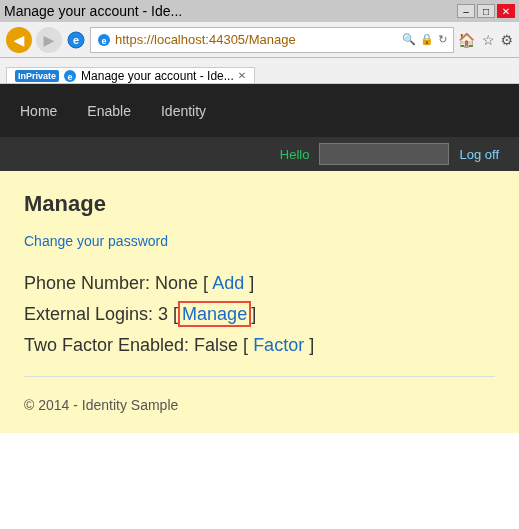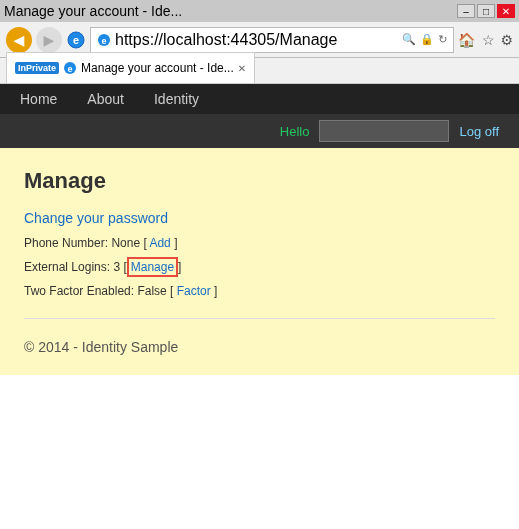--- a/index.html
+++ b/index.html
@@ -28,61 +28,61 @@
       font-size: 14px; cursor: pointer; border: none;
     }
     .nav-btn.back { background: #e8a000; color: white; }
     .nav-btn.forward { background: #ddd; color: #aaa; }
     .ie-logo { width: 20px; height: 20px; display: flex; align-items: center; justify-content: center; }
     .url-box {
       flex: 1; display: flex; align-items: center; background: white;
       border: 1px solid #bbb; height: 26px; padding: 0 6px; font-size: 12px;
       gap: 4px;
     }
-    .url-text { flex: 1; font-size: 16px; color: #000000; }
+    .url-text { flex: 1; font-size: 13px; color: #a16207; }
     .url-icons { display: flex; gap: 4px; color: #666; font-size: 11px; }
     .toolbar-icons { display: flex; gap: 6px; color: #555; font-size: 14px; align-items: center; }
 
     .tab-bar {
       display: flex; align-items: flex-end; background: #f0f0f0;
       height: 26px; padding: 0 6px; border-bottom: 1px solid #ccc;
     }
     .tab {
       display: flex; align-items: center; gap: 4px;
       background: white; border: 1px solid #ccc; border-bottom: none;
-      padding: 3px 8px; font-size: 12px; height: 31px;
+      padding: 3px 8px; font-size: 12px; height: 16px;
     }
     .tab-close { font-size: 10px; color: #666; cursor: pointer; }
     .inprivate-badge {
       background: #1e7fd4; color: white; font-size: 9px; font-weight: bold;
       padding: 1px 3px; border-radius: 2px;
     }
 
     
     .nav-bar {
-      background: #222; color: white; height: 30px;
+      background: #222; color: white; height: 53px;
       display: flex; align-items: center; padding: 0 20px; gap: 30px;
     }
     .nav-link { color: #ccc; font-size: 14px; cursor: pointer; text-decoration: none; }
 
     .user-bar {
       background: #333; display: flex; align-items: center; justify-content: flex-end;
       padding: 6px 20px; gap: 10px;
     }
     .hello-text { color: #22c55e; font-size: 13px; }
     .hello-input {
       background: #555; border: 1px solid #777; color: #ccc;
       padding: 2px 8px; font-size: 13px; width: 130px; height: 22px;
     }
     .logoff-link { color: #7dd3fc; font-size: 13px; cursor: pointer; }
 
     .page-content { padding: 20px 24px; background: #fef9c3; }
     .page-title { font-size: 22px; font-weight: bold; color: #333; margin-bottom: 16px; }
-    .change-password { color: #1a6cc4; font-size: 14px; cursor: pointer; text-decoration: none; display: block; margin-bottom: 10px; }
-    .info-row { font-size: 12px; color: #333; margin-bottom: 10px; }
+    .change-password { color: #1a6cc4; font-size: 14px; cursor: pointer; text-decoration: none; display: block; margin-bottom: 24px; }
+    .info-row { font-size: 18px; color: #333; margin-bottom: 10px; }
     .inline-link { color: #1a6cc4; cursor: pointer; text-decoration: none; }
     .manage-box {
       display: inline; border: 2px solid #e74c3c; padding: 1px 2px;
     }
     .divider { border: none; border-top: 1px solid #ddd; margin: 20px 0; }
     .footer { font-size: 14px; color: #555; }
   </style>
 </head>
 <body>
 
@@ -132,21 +132,21 @@
         <circle cx="7" cy="7" r="6" fill="#1e88e5"></circle>
         <text x="7" y="11" text-anchor="middle" fill="white" font-size="9" font-weight="bold">e</text>
       </svg>
     <span>Manage your account - Ide...</span>
     <span class="tab-close">✕</span>
   </div>
 </div>
 
 <div class="nav-bar">
   <a class="nav-link">Home</a>
-  <a class="nav-link">About</a>
+  <a class="nav-link">Enable</a>
   <a class="nav-link">Identity</a>
 </div>
 
 <div class="user-bar">
   <span class="hello-text">Hello</span>
   <input class="hello-input" type="text" value="" style="">
   <a class="logoff-link">Log off</a>
 </div>
 
 <div class="page-content">

